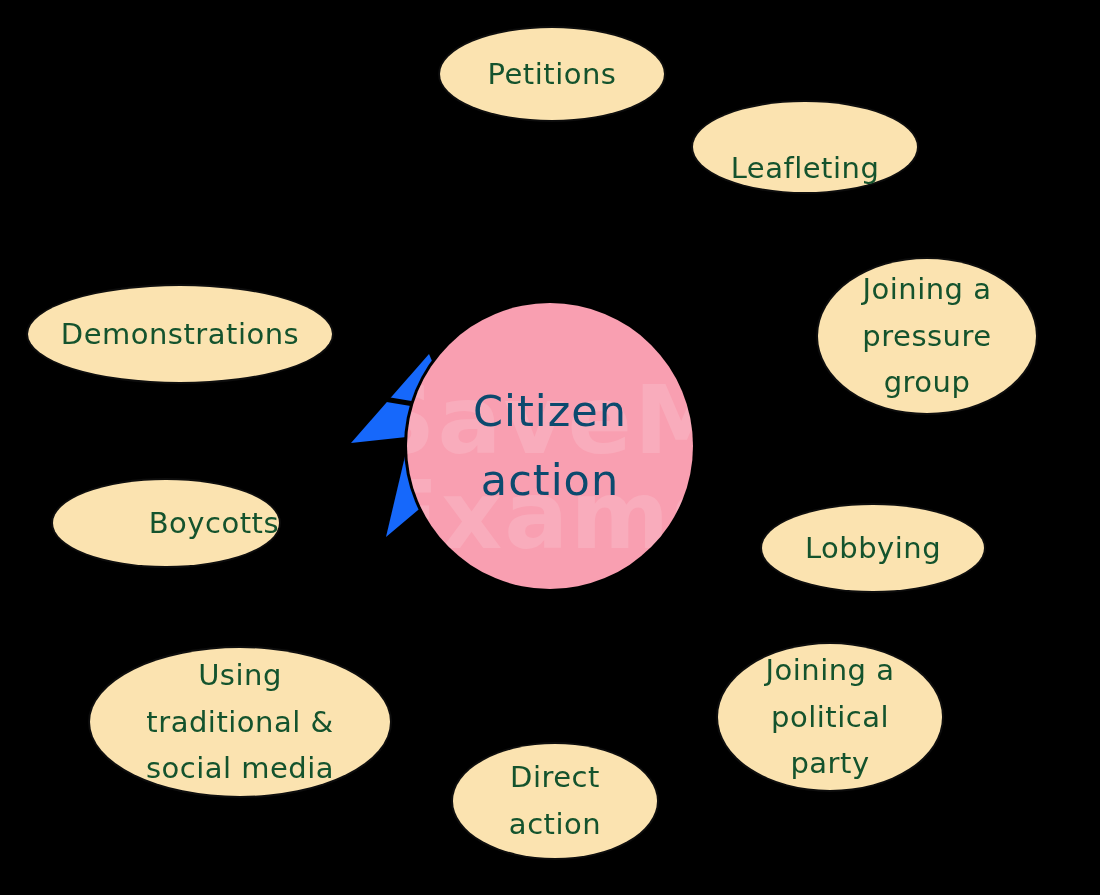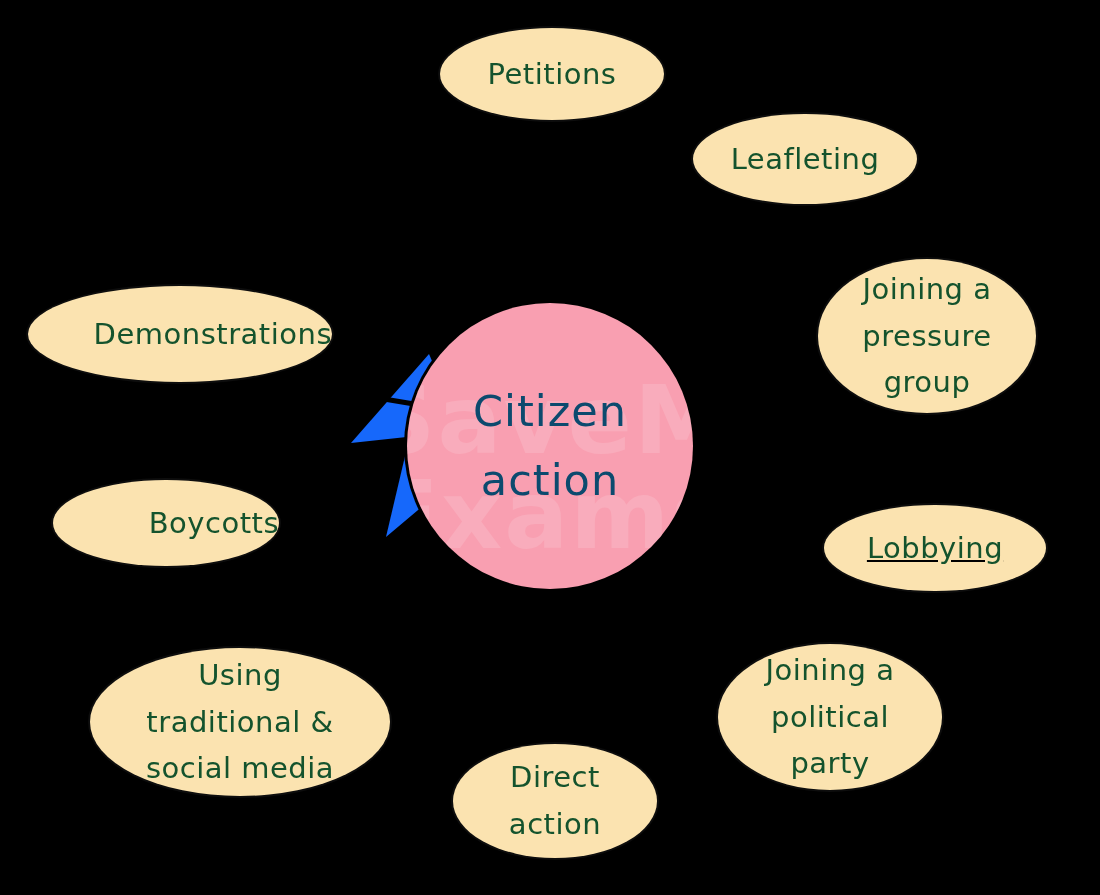--- a/index.html
+++ b/index.html
@@ -28,25 +28,25 @@
   .node-label {
     color: #14532d;
     font-size: 29px;
     letter-spacing: 0.5px;
     line-height: 1.62;
     text-align: center;
     white-space: pre-line;
   }
   .n-petitions       { left: 440px; top:  28px; width: 224px; height:  92px; }
   .n-standing        { left: 129px; top: 106px; width: 266px; height: 118px; }
-  .n-leafleting      { left: 693px; top: 114px; width: 224px; height:  90px; }
-  .n-demonstrations  { left:  28px; top: 286px; width: 304px; height:  96px; justify-content: flex-end; }
+  .n-leafleting      { left: 693px; top: 102px; width: 224px; height:  90px; align-items: flex-end; }
+  .n-demonstrations  { left:  28px; top: 286px; width: 304px; height:  96px; }
   .n-pressure        { left: 818px; top: 259px; width: 218px; height: 154px; }
   .n-boycotts        { left:  53px; top: 480px; width: 226px; height:  86px; justify-content: flex-end; }
-  .n-lobbying        { left: 824px; top: 505px; width: 222px; height:  86px; text-decoration: underline; }
+  .n-lobbying        { left: 762px; top: 505px; width: 222px; height:  86px; }
   .n-media           { left:  90px; top: 648px; width: 300px; height: 148px; }
   .n-party           { left: 718px; top: 644px; width: 224px; height: 146px; }
   .n-direct          { left: 453px; top: 744px; width: 204px; height: 114px; }
 
   
   .center-node {
     position: absolute;
     left: 407px; top: 303px;
     width: 286px; height: 286px;
     background: #F99FB1;

